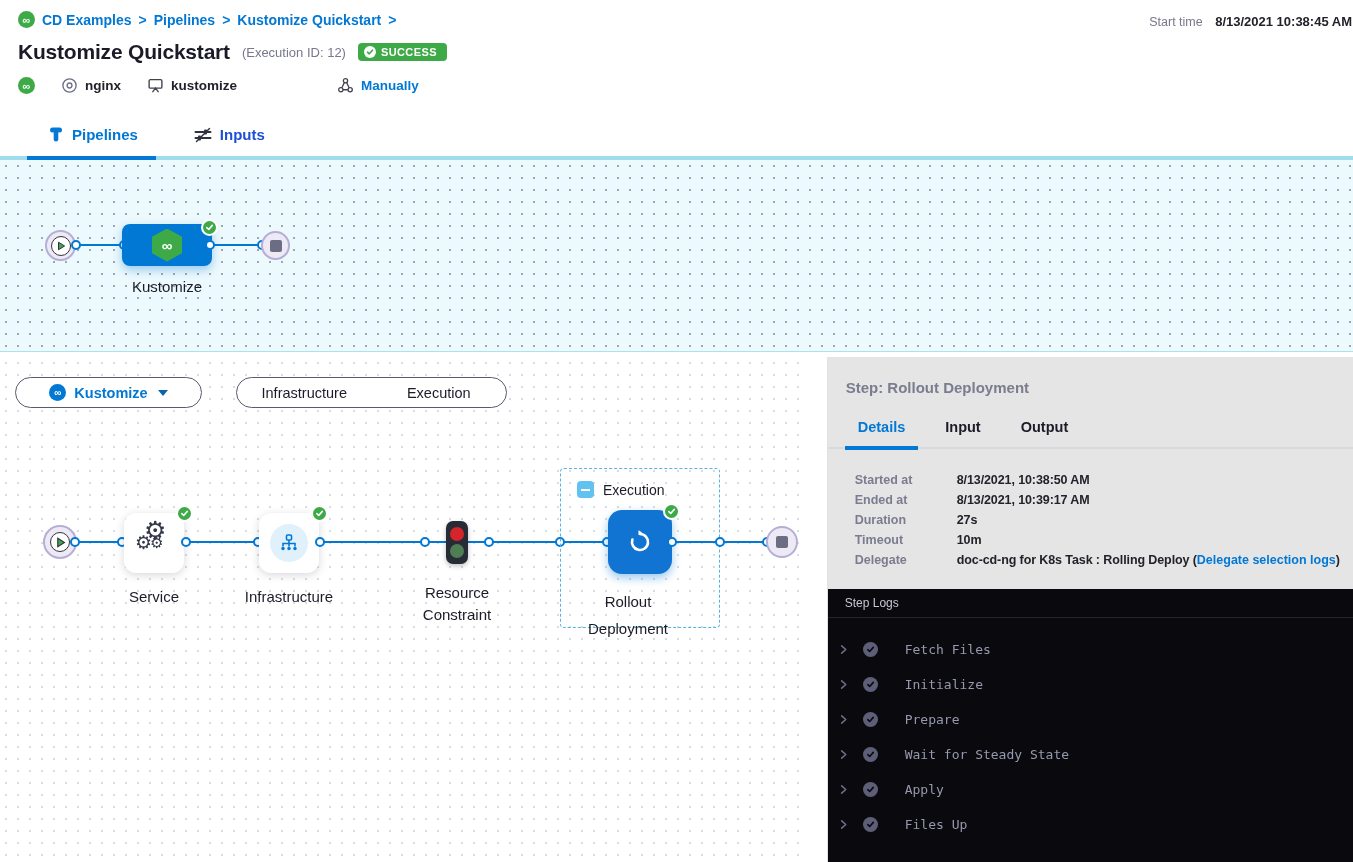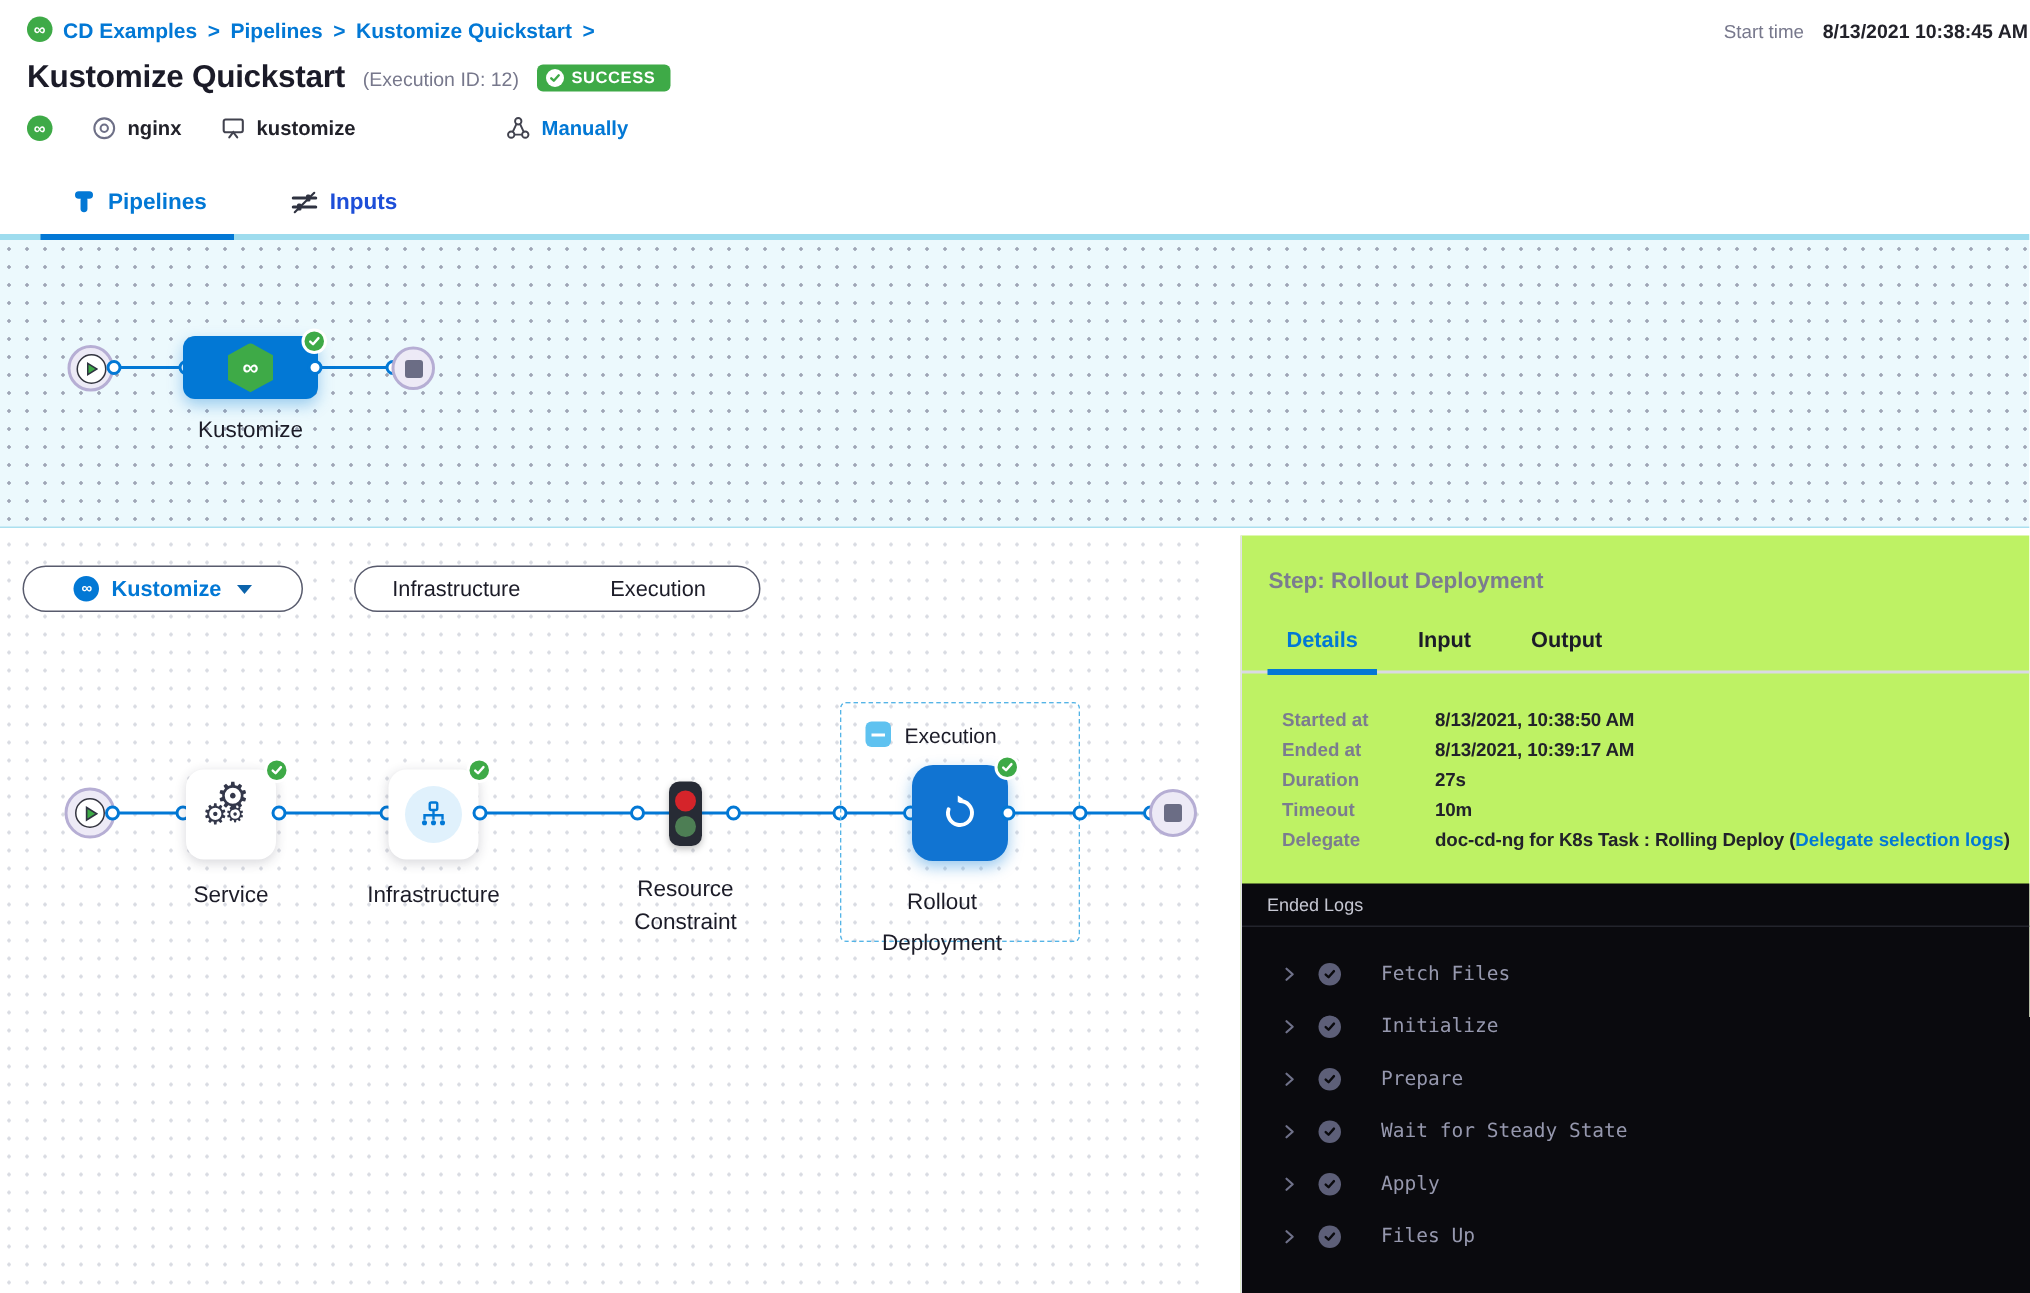--- a/index.html
+++ b/index.html
@@ -57,21 +57,21 @@
     clip-path:polygon(50% 0%, 100% 25%, 100% 75%, 50% 100%, 0% 75%, 0% 25%);
     display:flex; align-items:center; justify-content:center; color:#fff; font-size:15px; font-weight:700; }
   .check-badge { position:absolute; width:17px; height:17px; border-radius:50%; background:#3eaa47;
     border:2px solid #fff; display:flex; align-items:center; justify-content:center; z-index:3; }
   .node-label { position:absolute; text-align:center; font-size:15px; color:#1c1c28; }
 
   
   .bottom { position:absolute; top:357px; left:0; width:1353px; height:505px; display:flex; }
   .exec-graph { position:relative; width:816px; height:505px; background:#fff;
     background-image:radial-gradient(circle, #d8dbe2 1px, transparent 1.3px); background-size:12px 12px; }
-  .right-panel { position:relative; width:537px; height:505px; background:#bef264; border-left:1px solid #e1e1e8;margin-left:27px; }
+  .right-panel { position:relative; width:537px; height:505px; background:#e5e5e5; border-left:1px solid #e1e1e8;margin-left:27px; }
 
   
   .pill { position:absolute; top:20px; height:31px; border:1px solid #585b6d; border-radius:16px;
     background:#fff; display:flex; align-items:center; cursor:pointer; }
   .stage-select { left:15px; width:187px; justify-content:center; gap:8px; }
   .stage-select .sel-txt { color:#0278d5; font-size:14.5px; font-weight:700; }
   .blue-dot { width:17px; height:17px; border-radius:50%; background:#0278d5; color:#fff;
     display:inline-flex; align-items:center; justify-content:center; font-size:10px; font-weight:700; }
   .caret-down { width:0; height:0; border-left:5px solid transparent; border-right:5px solid transparent;
     border-top:6px solid #0b63ab; margin-left:2px; }
@@ -113,21 +113,21 @@
   .fields { position:absolute; top:113px; left:27px; right:10px; }
   .frow { display:flex; height:20px; align-items:center; white-space:nowrap; font-size:12.5px; }
   .frow .flabel { width:102px; color:#7b7c8f; font-weight:600; flex:none; }
   .frow .fvalue { color:#22222a; font-weight:600; letter-spacing:-0.1px; }
   .frow .flink { color:#0278d5; font-weight:600; cursor:pointer; text-decoration:none; }
 
   .log-panel { position:absolute; left:0; bottom:0; width:100%; height:273px; background:#0a0a0e; }
   .log-head { height:29px; display:flex; align-items:center; padding-left:17px;
     border-bottom:1px solid #23242c; font-size:12px; color:#c6c7d2; }
   .log-body { padding-top:14px; }
-  .log-row { height:35px; display:flex; align-items:center; padding-left:26px; cursor:pointer; }
+  .log-row { height:35px; display:flex; align-items:center; padding-left:10px; cursor:pointer; }
   .log-chev { width:16px; display:flex; align-items:center; }
   .log-check { width:15px; height:15px; border-radius:50%; background:#5d5f78; margin-left:9px;
     display:flex; align-items:center; justify-content:center; }
   .log-text { margin-left:27px; font-family:"DejaVu Sans Mono", monospace; font-size:13px; color:#9698ae; }
 
   svg { display:block; }
 </style>
 </head>
 <body>
 
@@ -386,21 +386,21 @@
         <div class="frow">
           <span class="flabel">Delegate</span>
           <span class="fvalue">doc-cd-ng for K8s Task : Rolling Deploy (</span>
             <a class="flink">Delegate selection logs</a>
             <span class="fvalue">)</span>
         </div>
       </div>
 
       <div class="log-panel">
         <div class="log-head">
-          <span>Ended Logs</span>
+          <span>Step Logs</span>
         </div>
         <div class="log-body">
           <div class="log-row">
             <span class="log-chev">
                 <svg width="11" height="11" viewBox="0 0 12 12">
                   <path d="M4 2 L8.5 6 L4 10" fill="none" stroke="#6f7189" stroke-width="1.6" stroke-linecap="round" stroke-linejoin="round"></path>
                 </svg>
               </span>
             <span class="log-check">
                 <svg width="9" height="9" viewBox="0 0 9 9">

